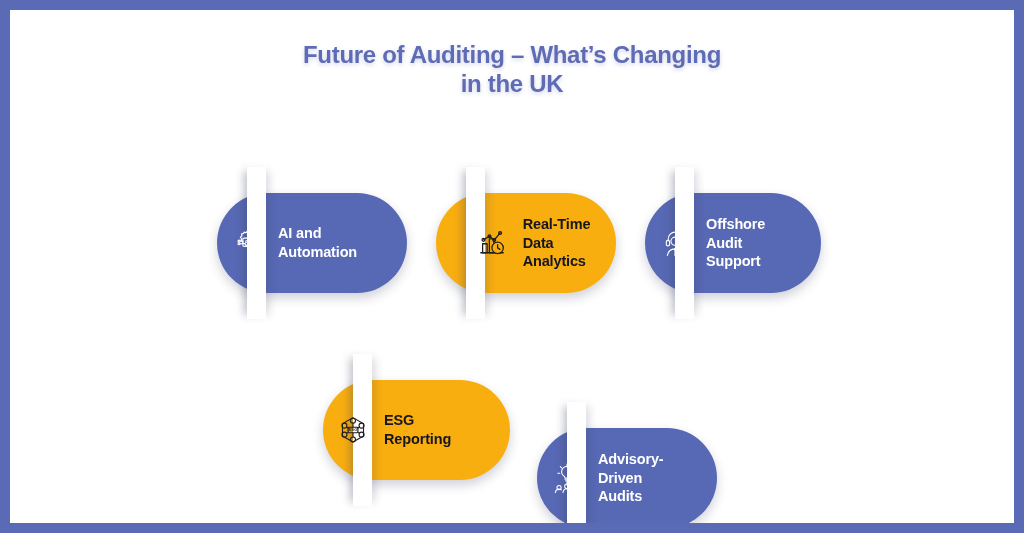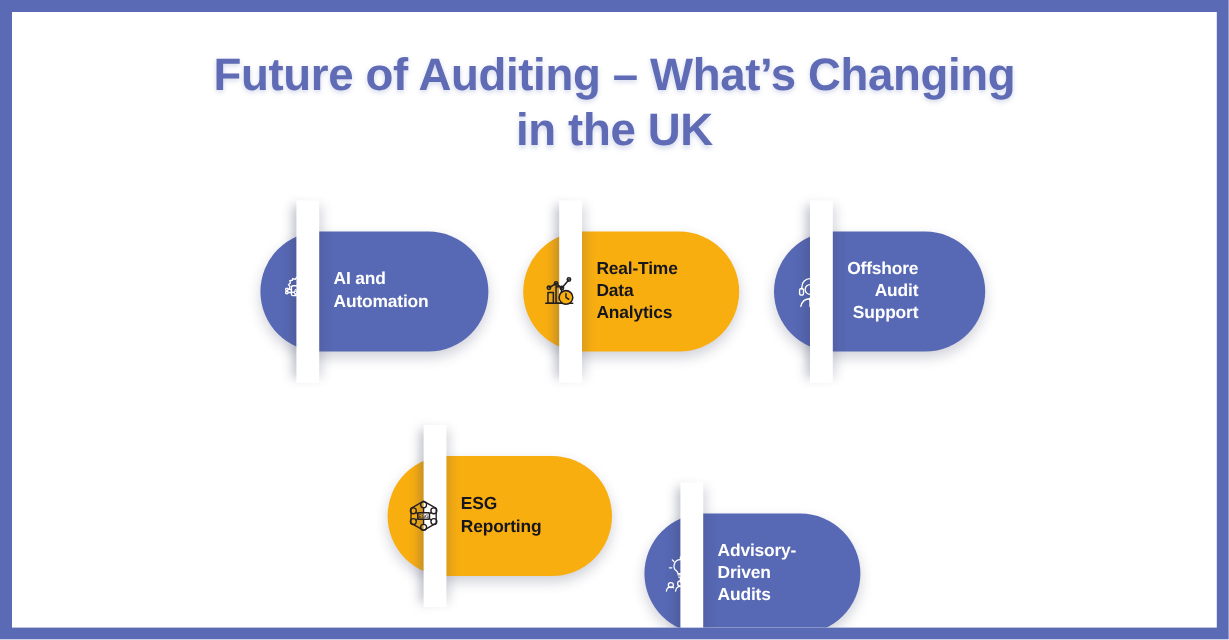--- a/index.html
+++ b/index.html
@@ -33,21 +33,21 @@
     position: absolute;
     left: 0;
     top: 30px;
     width: 100%;
     text-align: center;
     line-height: 1.22;
   }
   .title-line {
     display: block;
     color: #5f6bb5;
-    font-size: 38px;
+    font-size: 24px;
     font-weight: bold;
     letter-spacing: -0.3px;
     text-shadow: 0 2px 4px rgba(95,107,181,0.28);
   }
 
   
   .card {
     position: absolute;
     width: 190px;
     height: 100px;
@@ -107,26 +107,26 @@
     line-height: 1.28;
     letter-spacing: -0.15px;
     white-space: pre-line;
   }
   .label-light { color: #ffffff; }
   .label-dark  { color: #16161e; }
 
   
   #card-ai          { left: 207px; top: 183px; }
   #card-analytics   { left: 426px; top: 183px; }
-  #card-offshore    { left: 635px; top: 183px; text-align: right; }
+  #card-offshore    { left: 635px; top: 183px; }
   #card-esg         { left: 313px; top: 370px; }
   #card-advisory    { left: 527px; top: 374px; margin-top: 44px; }
 
   
-  #card-analytics .pill, #card-analytics .card-content { width: 180px; }
+  #card-analytics .pill, #card-analytics .card-content { width: 180px; justify-content: center; }
   #card-esg .pill, #card-esg .card-content { width: 187px; }
   #card-advisory .pill, #card-advisory .card-content { width: 180px; }
   #card-offshore .pill, #card-offshore .card-content { width: 176px; }
 </style>
 </head>
 <body>
 
 <div id="infographic">
   <div id="canvas">
 

